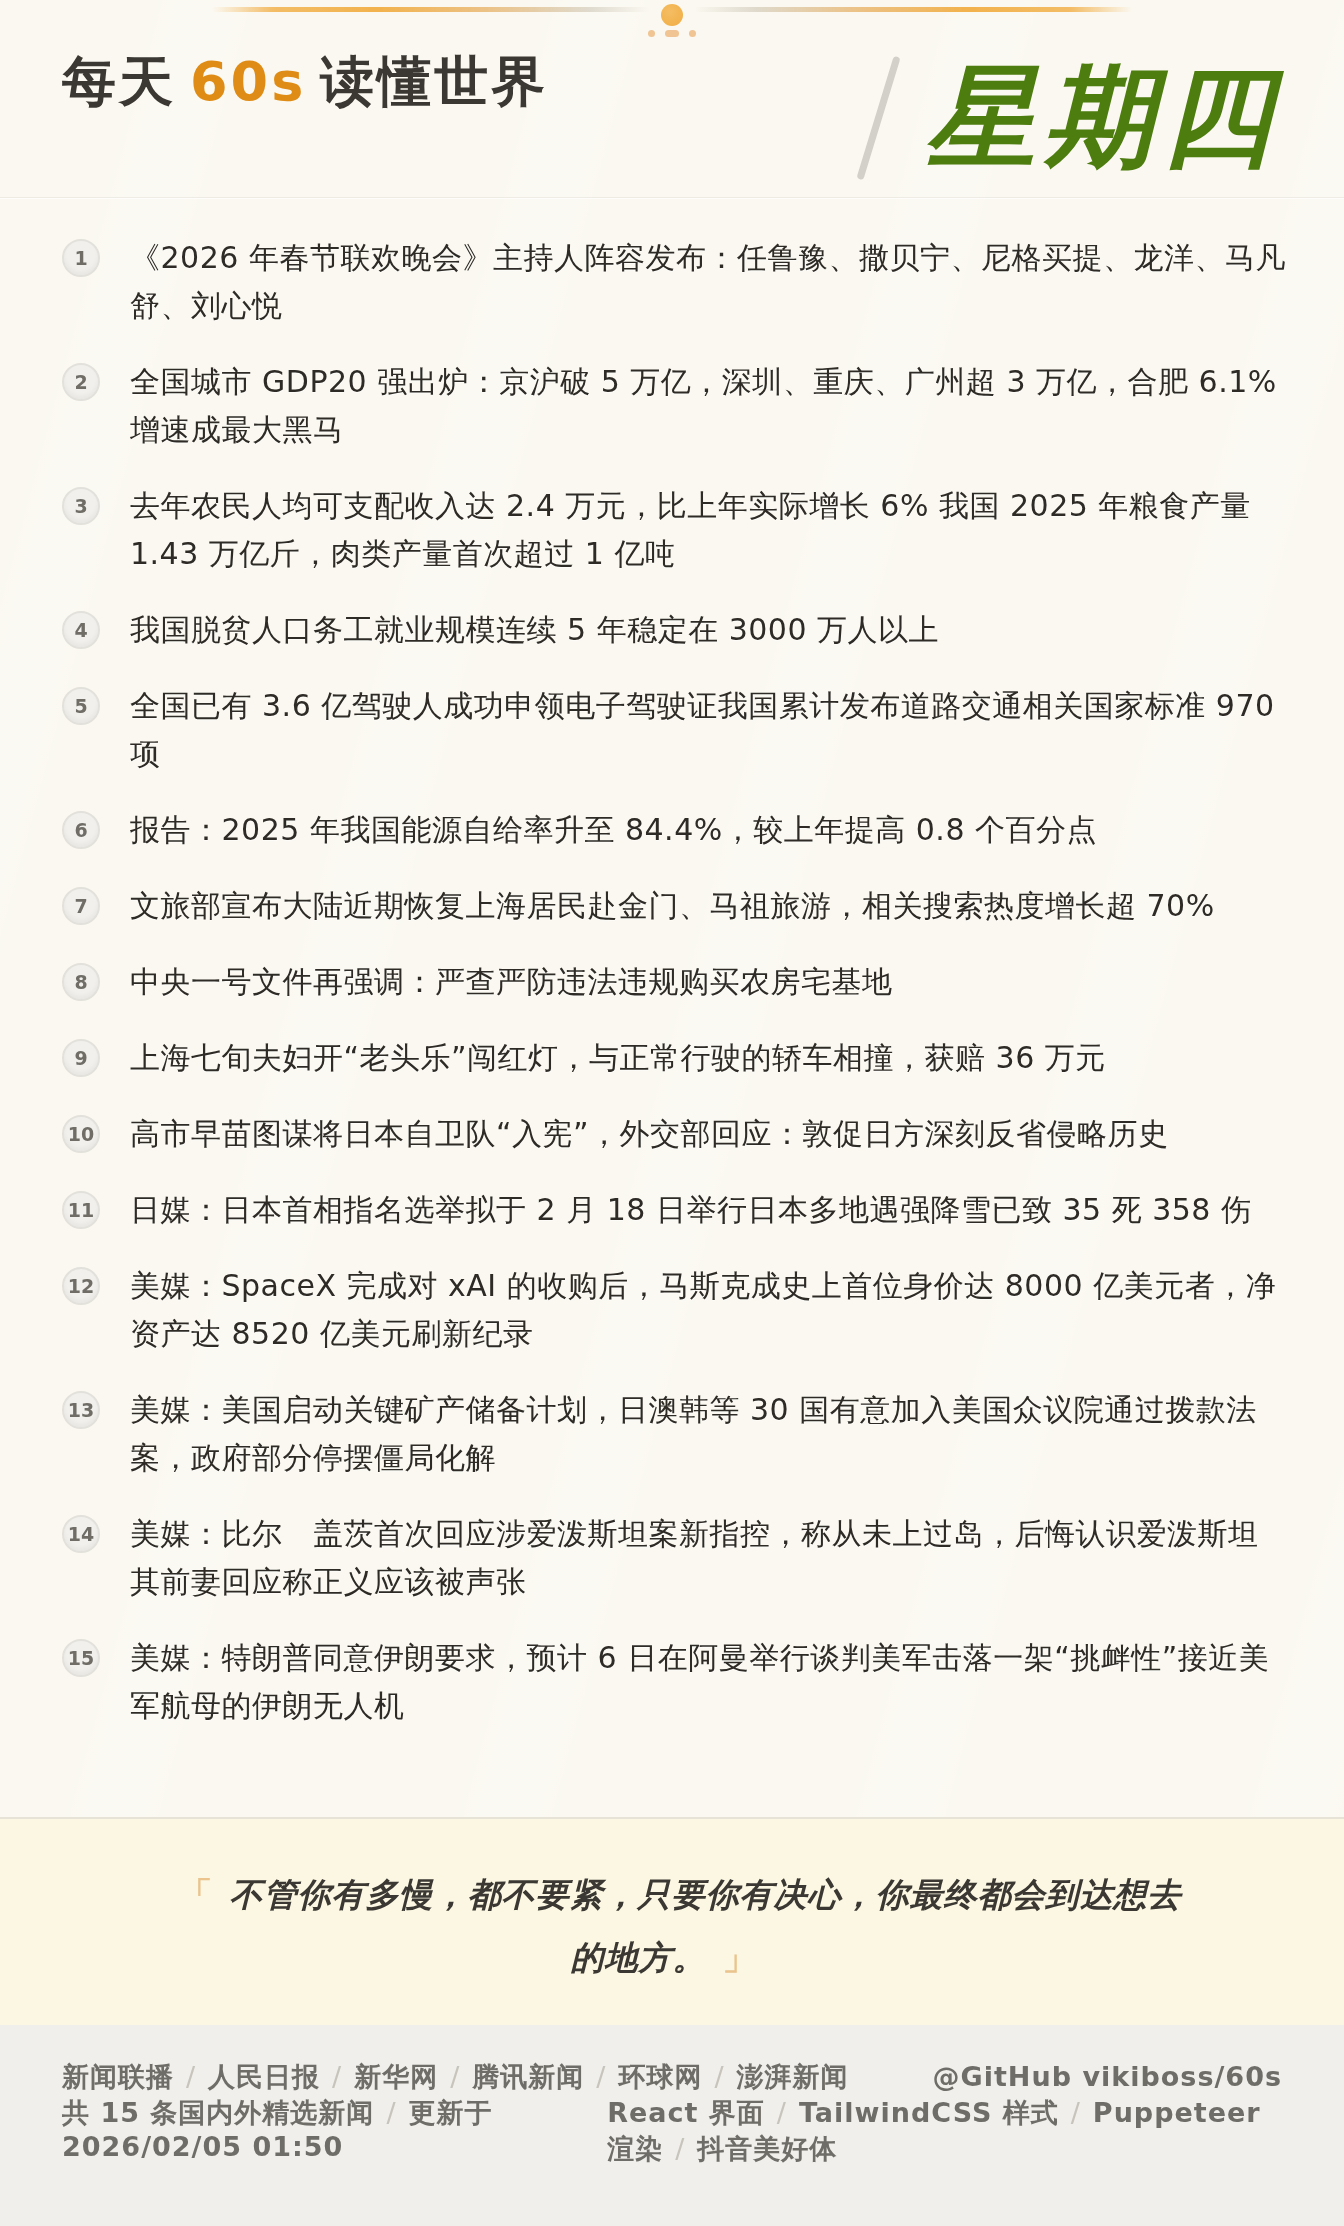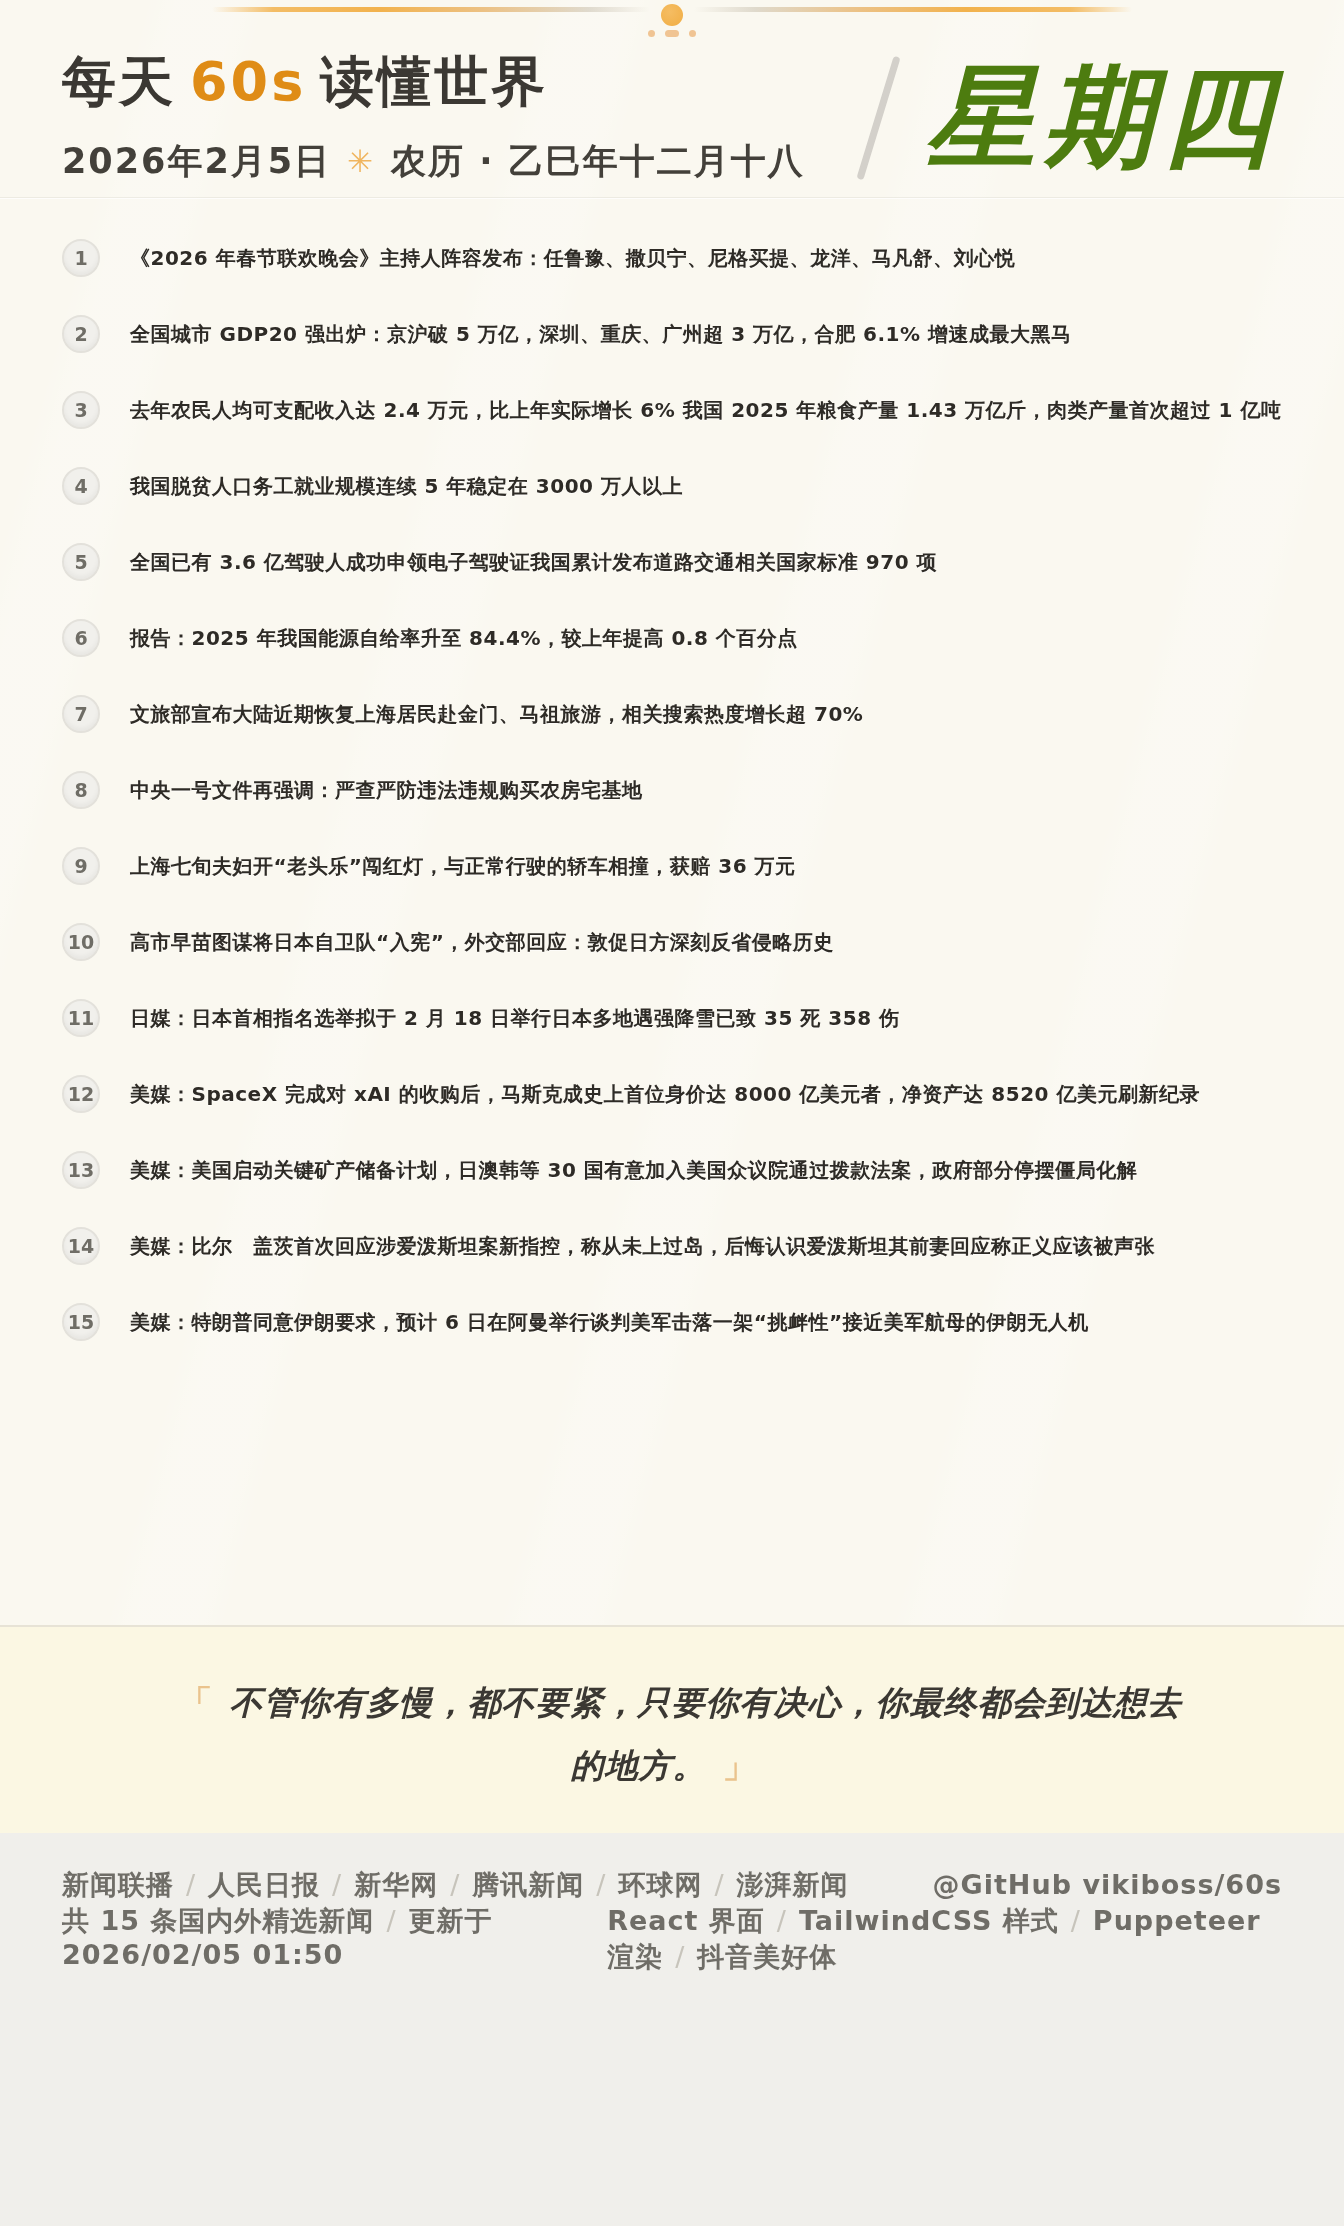--- a/index.html
+++ b/index.html
@@ -107,21 +107,21 @@
   .num-badge{
     flex:0 0 38px;width:38px;height:38px;margin-top:5px;
     border-radius:50%;
     background:#f1f0ec;
     border:2px solid #e3e1db;
     box-shadow:inset 0 -3px 4px rgba(0,0,0,.04);
     color:#6f6d66;font-size:19px;font-weight:700;
     display:flex;align-items:center;justify-content:center;
   }
   .news-text{
-    font-size:20px;line-height:48px;font-weight:700;
+    font-size:30px;line-height:48px;font-weight:400;
     color:var(--ink);letter-spacing:.5px;
     text-shadow:0 1px 0 rgba(255,255,255,.6);
   }
 
   
   .quote-section{
     flex:0 0 auto;
     background:var(--quote-bg);
     border-top:2px solid #e7e3d6;
     padding:44px 150px 36px;
@@ -162,25 +162,20 @@
   <div class="deco-dots">
     <span class="dot"></span>
     <span class="dash"></span>
     <span class="dot"></span>
   </div>
 </div>
 
 <header class="header">
   <div>
     <h1 class="brand-title"><span>每天</span><span class="hl">60s</span><span>读懂世界</span></h1>
-    <div class="date-row">
-      <span>2026年2月5日</span>
-      <span class="asterisk">✳</span>
-      <span>农历 · 乙巳年十二月十八</span>
-    </div>
   </div>
   <div class="weekday-wrap">
     <span class="slash-divider"></span>
     <span class="weekday">星期四</span>
   </div>
 </header>
 
 <ol class="news-list">
   <li class="news-item">
     <span class="num-badge">

